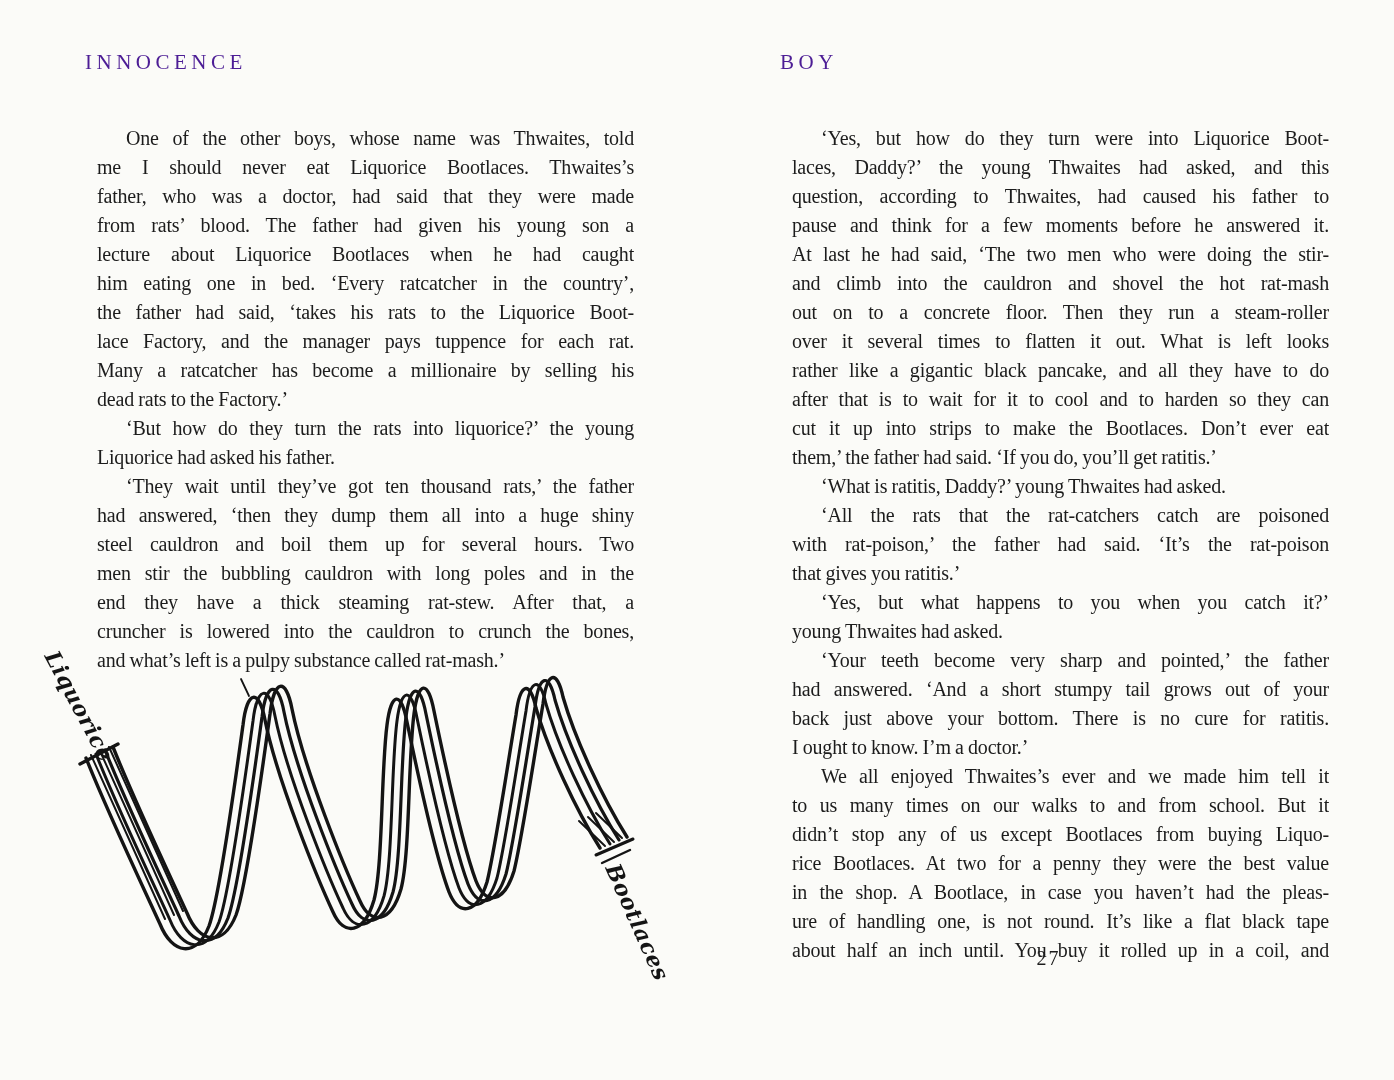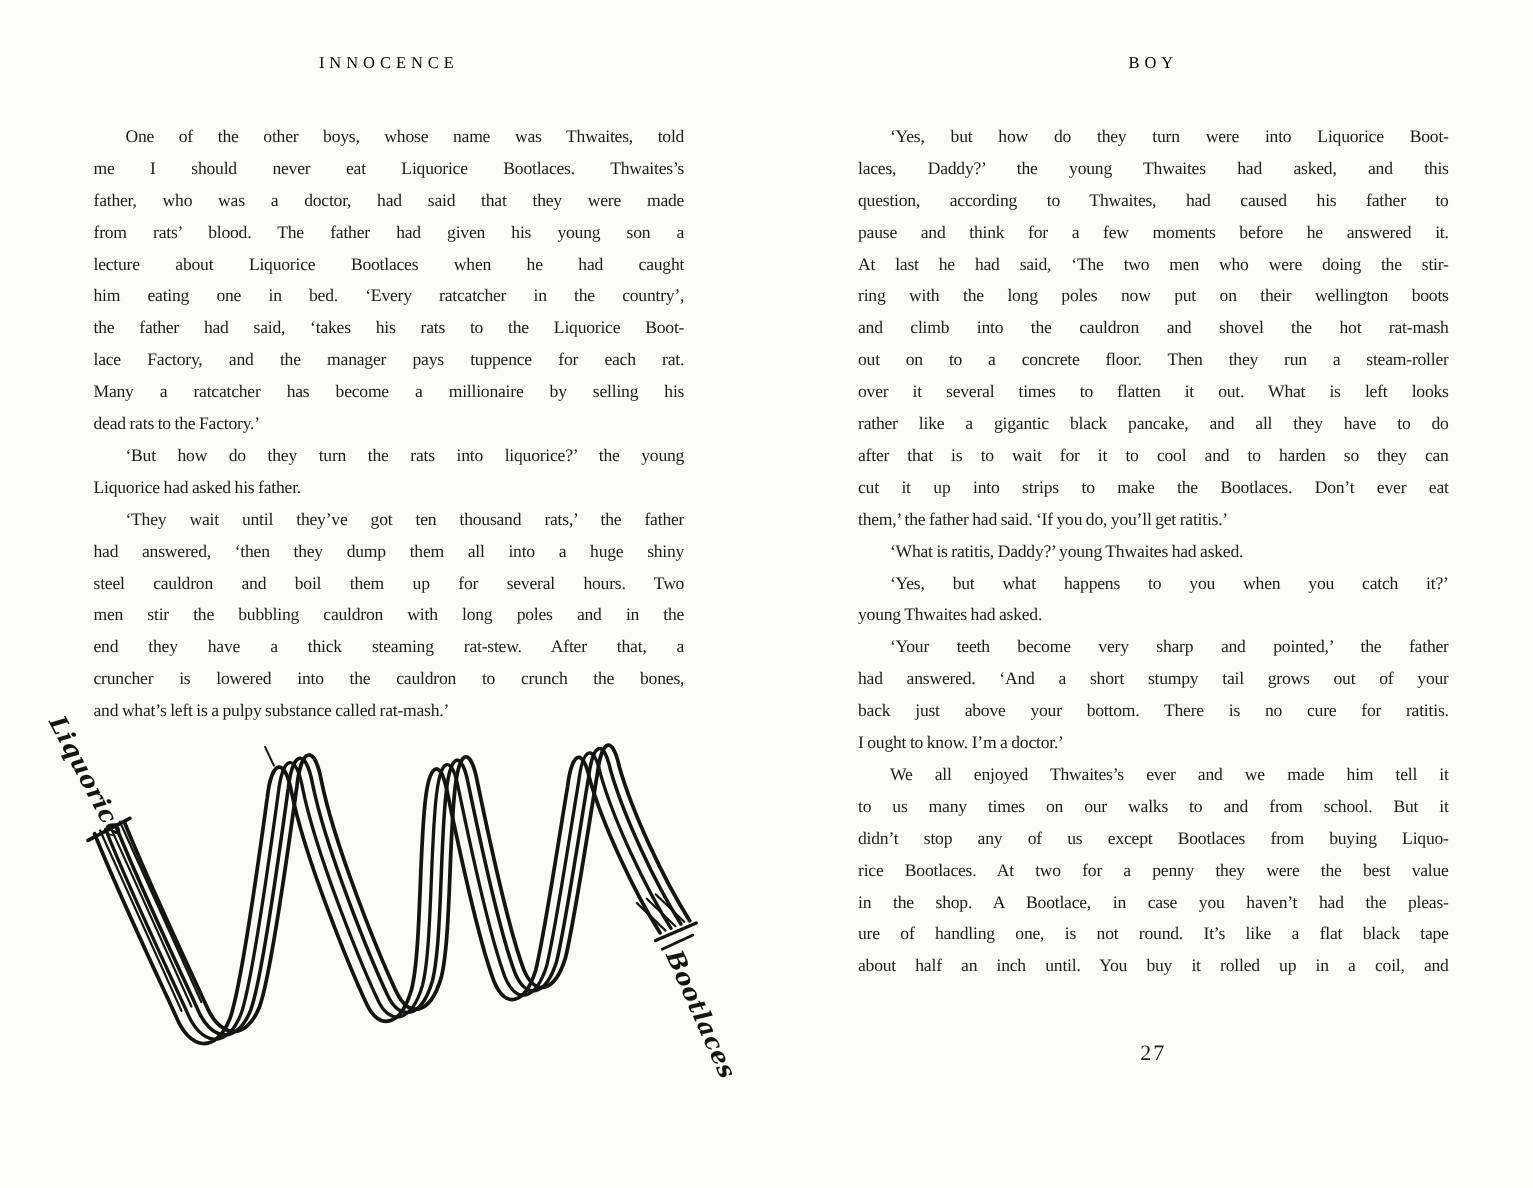--- a/index.html
+++ b/index.html
@@ -5,29 +5,29 @@
   html,body { margin:0; padding:0; background:#e9e9e7; }
   .spread {
     position:relative; width:1394px; height:1080px;
     background:var(--paper,#fbfbf8);
     color:var(--ink,#1c1c1c);
     font-family:"Liberation Serif", serif;
     overflow:hidden;
   }
   .runhead {
     position:absolute; top:50px; width:537px;
-    text-align:center; font-size:15px; letter-spacing:4.5px;
-    font-variant:normal; color:#000000;
+    font-size:21px; letter-spacing:4.5px;
+    font-variant:normal; color:#4c1d95;
   }
   .runhead.left  { left:85px; }
   .runhead.right { left:780px; }
   .textcol {
-    position:absolute; top:110px; width:537px;
-    font-size:16px; line-height:29px;
-    letter-spacing:-0.2px; word-spacing:-0.5px;
+    position:absolute; top:124px; width:537px;
+    font-size:20px; line-height:29px;
+    letter-spacing:-0.2px; word-spacing:-0.5px;margin-left:12px;
   }
   .textcol.left  { left:85px; }
   .textcol.right { left:780px; }
   .line {
     height:29px; overflow:hidden;
     text-align:justify; text-align-last:justify;
   }
   .line.last  { text-align-last:left; }
   .line.first { text-indent:29px; }
   .pagenum {
@@ -76,31 +76,35 @@
     </div>
 
   <div class="runhead right">BOY</div>
   <div class="textcol right">
       <div>
         <div class="line first">‘Yes, but how do they turn were into Liquorice Boot-</div>
         <div class="line">laces, Daddy?’ the young Thwaites had asked, and this</div>
         <div class="line">question, according to Thwaites, had caused his father to</div>
         <div class="line">pause and think for a few moments before he answered it.</div>
         <div class="line">At last he had said, ‘The two men who were doing the stir-</div>
-        <div class="line">ring with the long poles now put on their wellington boots</div>
         <div class="line">and climb into the cauldron and shovel the hot rat-mash</div>
         <div class="line">out on to a concrete floor. Then they run a steam-roller</div>
         <div class="line">over it several times to flatten it out. What is left looks</div>
         <div class="line">rather like a gigantic black pancake, and all they have to do</div>
         <div class="line">after that is to wait for it to cool and to harden so they can</div>
         <div class="line">cut it up into strips to make the Bootlaces. Don’t ever eat</div>
         <div class="line last">them,’ the father had said. ‘If you do, you’ll get ratitis.’</div>
       </div>
       <div>
         <div class="line first last">‘What is ratitis, Daddy?’ young Thwaites had asked.</div>
+      </div>
+      <div>
+        <div class="line first">‘All the rats that the rat-catchers catch are poisoned</div>
+        <div class="line">with rat-poison,’ the father had said. ‘It’s the rat-poison</div>
+        <div class="line last">that gives you ratitis.’</div>
       </div>
       <div>
         <div class="line first">‘Yes, but what happens to you when you catch it?’</div>
         <div class="line last">young Thwaites had asked.</div>
       </div>
       <div>
         <div class="line first">‘Your teeth become very sharp and pointed,’ the father</div>
         <div class="line">had answered. ‘And a short stumpy tail grows out of your</div>
         <div class="line">back just above your bottom. There is no cure for ratitis.</div>
         <div class="line last">I ought to know. I’m a doctor.’</div>

